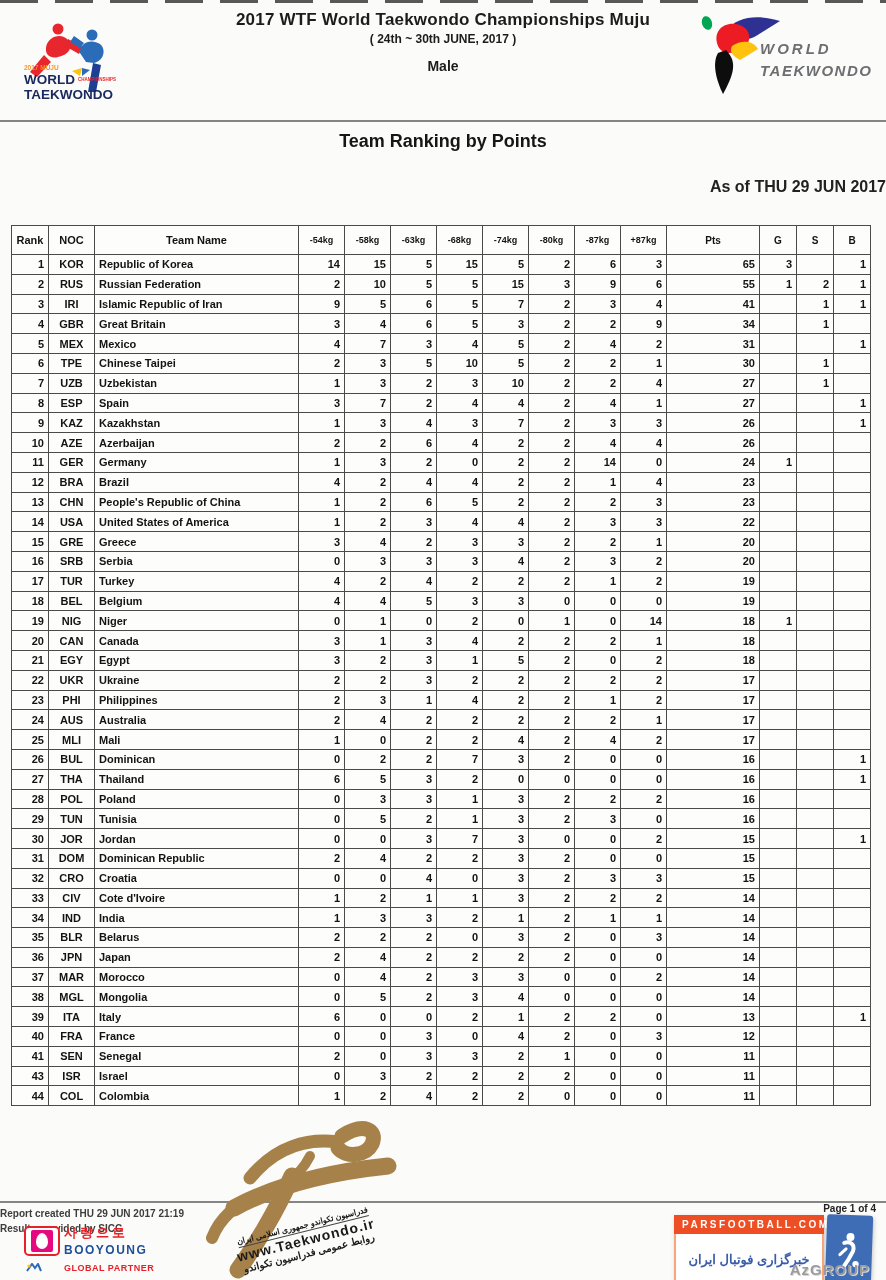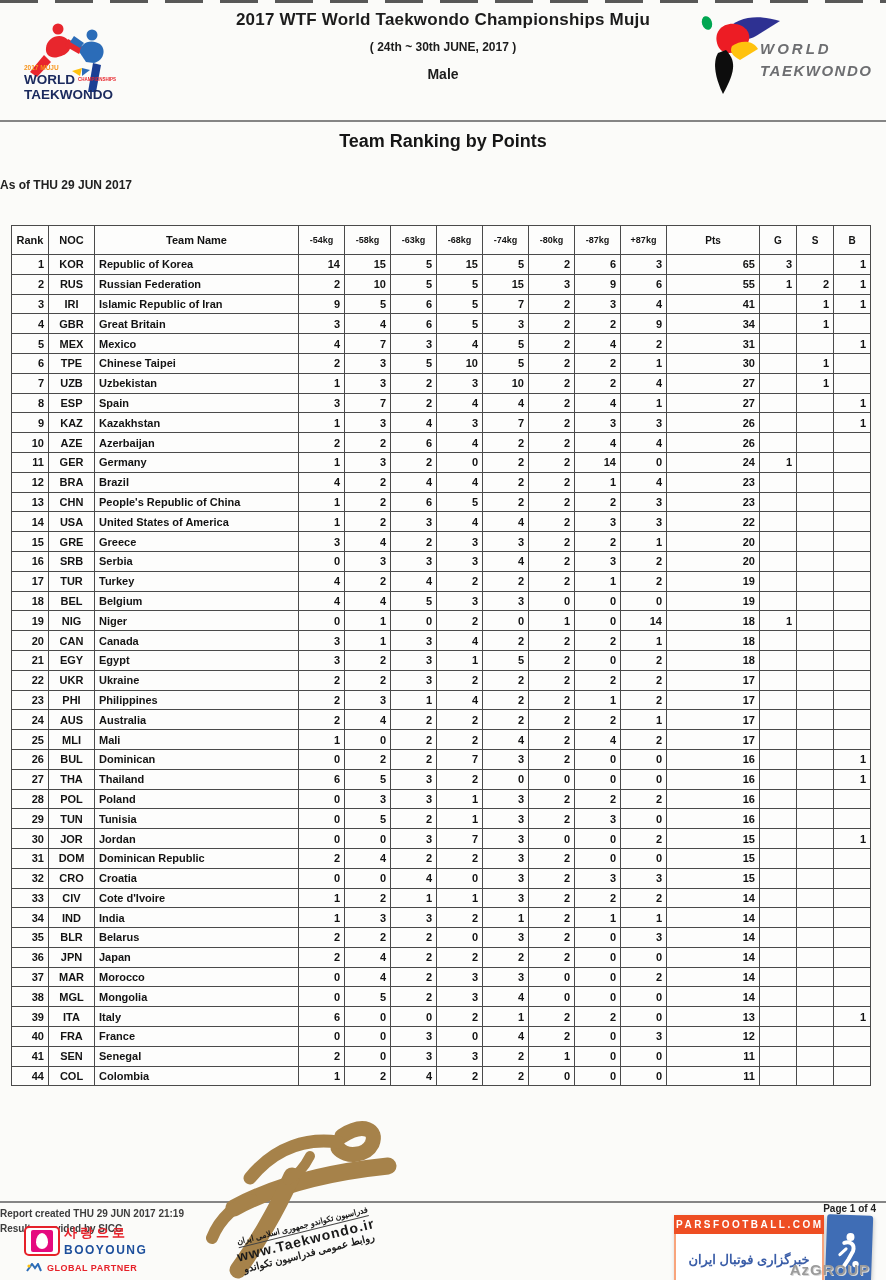--- a/index.html
+++ b/index.html
@@ -5,32 +5,32 @@
   *{box-sizing:border-box;margin:0;padding:0}
   html,body{background:#e9e9e7}
   body{width:886px;font-family:"Liberation Sans",sans-serif}
   .page{position:relative;width:886px;height:1280px;background:#fbfbf9;overflow:hidden}
   .top-edge{position:absolute;top:0;left:0;width:886px;height:3px;
     background:repeating-linear-gradient(90deg,#222 0 38px,transparent 38px 55px);opacity:.75}
 
   
   .hdr-center{position:absolute;top:10px;left:0;right:0;text-align:center;color:#1c1c1c}
   .title{font-size:17px;font-weight:bold;letter-spacing:.2px}
-  .subtitle{font-size:12px;font-weight:bold;margin-top:10px}
+  .subtitle{font-size:12px;font-weight:bold;margin-top:2px}
   .gender{font-size:14px;font-weight:bold;margin-top:12px}
   .logo-left{position:absolute;left:16px;top:18px;width:120px;height:92px}
   .logo-right{position:absolute;right:10px;top:14px;width:180px;height:82px}
   .rule{position:absolute;left:0;width:886px;border-top:2px solid #858585}
   .rule-top{top:120px}
   .rule-bottom{top:1201px}
 
   .section-heading{position:absolute;top:131px;left:0;right:0;text-align:center;
     font-size:18px;font-weight:bold;color:#161616}
-  .as-of{position:absolute;top:178px;left:0;right:0;text-align:left;
-    font-size:12px;font-weight:bold;color:#222}
+  .as-of{position:absolute;top:178px;left:0;right:0;text-align:right;
+    font-size:16px;font-weight:bold;color:#222}
 
   
   .tbl-wrap{position:absolute;top:225px;left:11px}
   table{border-collapse:collapse;table-layout:fixed}
   th,td{border:1px solid #4a4a4a;font-weight:bold;color:#131313;
     overflow:hidden;white-space:nowrap;background:#fdfdfc}
   th{height:29px;font-size:9px;text-align:center;padding:0 2px}
   th:nth-child(-n+3){font-size:11px}
   th:nth-child(n+12){font-size:10px}
   td{height:19.8px;font-size:11px;padding:0 4px;text-align:right}
@@ -50,28 +50,28 @@
 
   .booyoung{position:absolute;left:24px;top:1224px}
   .by-row{display:flex;align-items:center;gap:4px}
   .by-box{width:36px;height:30px;border:2px solid #e62129;border-radius:5px;
     display:flex;align-items:center;justify-content:center;background:#fff}
   .by-egg-sq{width:22px;height:22px;background:#e5097f;border-radius:2px;position:relative}
   .by-egg-sq::after{content:"";position:absolute;left:5px;top:3px;width:12px;height:16px;
     background:#fff;border-radius:50% 50% 50% 50%/58% 58% 42% 42%}
   .by-kr{color:#e62129;font-weight:bold;font-size:13px;letter-spacing:3px}
   .by-name{color:#1d4f9c;font-weight:bold;font-size:12px;letter-spacing:1.5px;margin-top:1px}
-  .by-partner{display:flex;gap:5px;margin-top:6px;margin-left:2px}
+  .by-partner{display:flex;gap:22px;margin-top:6px;margin-left:2px}
   .by-partner-text{color:#e62129;font-size:9px;font-weight:bold;letter-spacing:.5px}
 
   .pf-badge{position:absolute;right:14px;top:1215px;display:flex;align-items:stretch;
     filter:drop-shadow(1px 2px 2px rgba(0,0,0,.2))}
   .pf-left{display:flex;flex-direction:column;width:150px}
   .pf-top{background:#ee4e23;color:#fff;font-size:10px;font-weight:bold;
-    letter-spacing:2.5px;text-align:center;padding:4px 2px}
+    letter-spacing:2.5px;text-align:center;padding:4px 8px}
   .pf-bottom{background:#fff;border:2px solid #f8a47c;border-top:none;color:#3b5ea8;
     font-size:13px;font-weight:bold;text-align:center;padding:18px 2px;direction:rtl}
   .pf-square{width:46px;background:#3f6db5;border-radius:3px;margin-left:2px;
     transform:rotate(2deg);display:flex;align-items:center;justify-content:center}
   .azgroup{position:absolute;right:16px;top:1261px;font-size:15px;font-weight:bold;
     color:#9b9b9b;letter-spacing:1px;text-shadow:1px 1px 0 #d7d7d7}
 
   
   .watermark{position:absolute;left:192px;top:1122px;width:240px;height:158px;pointer-events:none}
   .wm-svg{position:absolute;left:0;top:-10px}
@@ -845,20 +845,37 @@
             <td>2</td>
             <td>1</td>
             <td>0</td>
             <td>0</td>
             <td>11</td>
             <td></td>
             <td></td>
             <td></td>
           </tr>
           <tr>
+            <td>43</td>
+            <td>ISR</td>
+            <td>Israel</td>
+            <td>0</td>
+            <td>3</td>
+            <td>2</td>
+            <td>2</td>
+            <td>2</td>
+            <td>2</td>
+            <td>0</td>
+            <td>0</td>
+            <td>11</td>
+            <td></td>
+            <td></td>
+            <td></td>
+          </tr>
+          <tr>
             <td>44</td>
             <td>COL</td>
             <td>Colombia</td>
             <td>1</td>
             <td>2</td>
             <td>4</td>
             <td>2</td>
             <td>2</td>
             <td>0</td>
             <td>0</td>

